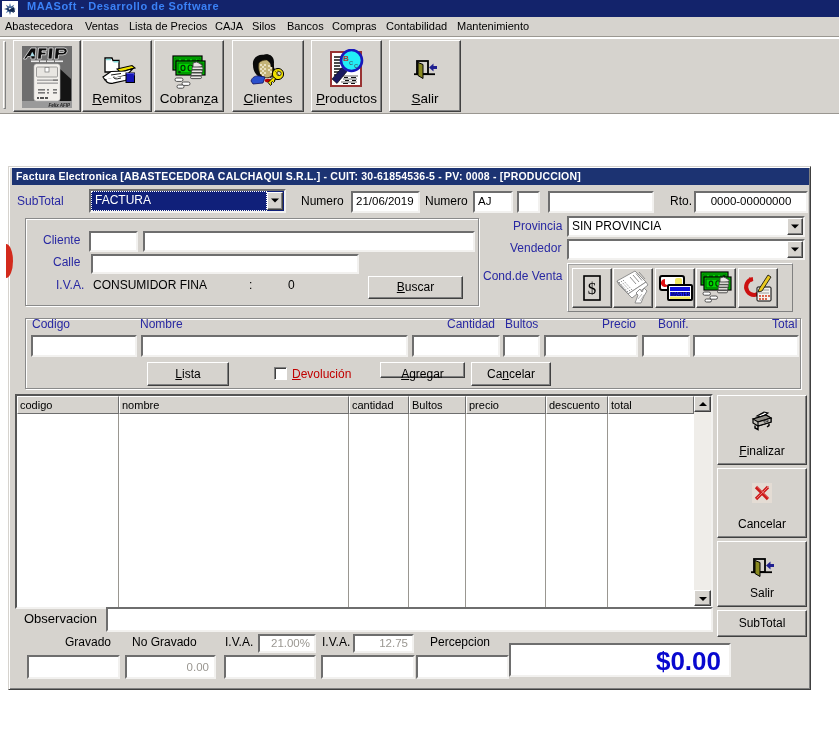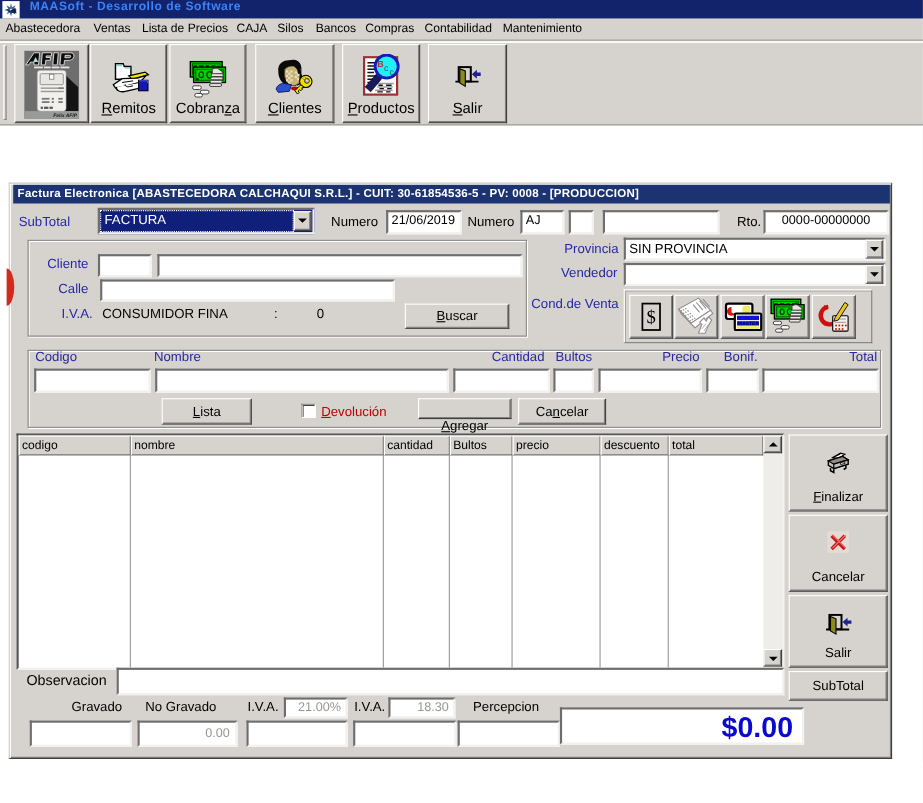--- a/index.html
+++ b/index.html
@@ -351,21 +351,21 @@
   <div class="tb" style="left:22px;top:168px;width:106px;height:22px"></div>
   <div class="tb" style="left:132px;top:168px;width:267px;height:22px"></div>
   <div class="tb" style="left:403px;top:168px;width:88px;height:22px"></div>
   <div class="tb" style="left:494px;top:168px;width:37px;height:22px"></div>
   <div class="tb" style="left:535px;top:168px;width:94px;height:22px"></div>
   <div class="tb" style="left:633px;top:168px;width:48px;height:22px"></div>
   <div class="tb" style="left:684px;top:168px;width:106px;height:22px"></div>
   <div class="btn" style="left:138px;top:195px;width:82px;height:24px;padding-top:4px"><u>L</u>ista</div>
   <div class="abs" style="left:265px;top:200px;width:13px;height:13px;background:#fff;border:1px solid;border-color:#808080 #fff #fff #808080;box-shadow:inset 1px 1px 0 #404040"></div>
   <span class="abs" style="left:283px;top:200px;color:#c00000;font-size:12px"><u>D</u>evolución</span>
-  <div class="btn" style="left:371px;top:195px;width:85px;height:16px;padding-top:17px"><u>A</u>gregar</div>
+  <div class="btn" style="left:371px;top:195px;width:85px;height:16px;padding-top:4px"><u>A</u>gregar</div>
   <div class="btn" style="left:462px;top:195px;width:80px;height:24px;padding-top:4px">Ca<u>n</u>celar</div>
 
   <div class="abs" id="grid" style="left:6px;top:227px;width:698px;height:215px;background:#fff;border:2px solid;border-color:#565656 #f2f1ef #f2f1ef #565656">
     <div class="ghead" style="left:0;width:102px">codigo</div>
     <div class="ghead" style="left:102px;width:230px">nombre</div>
     <div class="ghead" style="left:332px;width:60px">cantidad</div>
     <div class="ghead" style="left:392px;width:57px">Bultos</div>
     <div class="ghead" style="left:449px;width:80px">precio</div>
     <div class="ghead" style="left:529px;width:62px">descuento</div>
     <div class="ghead" style="left:591px;width:86px">total</div>
@@ -408,21 +408,21 @@
   <div class="btn" style="left:708px;top:443px;width:90px;height:27px;padding-top:5px">SubTotal</div>
 
   <span class="blklbl" style="left:15px;top:444px;font-size:13px">Observacion</span>
   <div class="tb" style="left:97px;top:440px;width:607px;height:25px"></div>
 
   <span class="blklbl" style="left:56px;top:468px">Gravado</span>
   <span class="blklbl" style="left:123px;top:468px">No Gravado</span>
   <span class="blklbl" style="left:216px;top:468px">I.V.A.</span>
   <div class="tb" style="left:249px;top:467px;width:58px;height:19px;color:#9a9791;text-align:right;padding:1px 4px 0 0">21.00%</div>
   <span class="blklbl" style="left:313px;top:468px">I.V.A.</span>
-  <div class="tb" style="left:344px;top:467px;width:61px;height:19px;color:#9a9791;text-align:right;padding:1px 4px 0 0">18.30</div>
+  <div class="tb" style="left:344px;top:467px;width:61px;height:19px;color:#9a9791;text-align:right;padding:1px 4px 0 0">12.75</div>
   <span class="blklbl" style="left:421px;top:468px">Percepcion</span>
   <div class="tb" style="left:18px;top:488px;width:93px;height:24px"></div>
   <div class="tb" style="left:116px;top:488px;width:91px;height:24px;color:#9a9791;text-align:right;padding:4px 5px 0 0">0.00</div>
   <div class="tb" style="left:215px;top:488px;width:92px;height:24px"></div>
   <div class="tb" style="left:312px;top:488px;width:94px;height:24px"></div>
   <div class="tb" style="left:407px;top:488px;width:93px;height:24px"></div>
   <div class="tb" style="left:500px;top:476px;width:222px;height:34px;color:#0909cf;font-weight:bold;font-size:26px;text-align:right;padding:1px 8px 0 0">$0.00</div>
 </div>
 
 </body></html>

